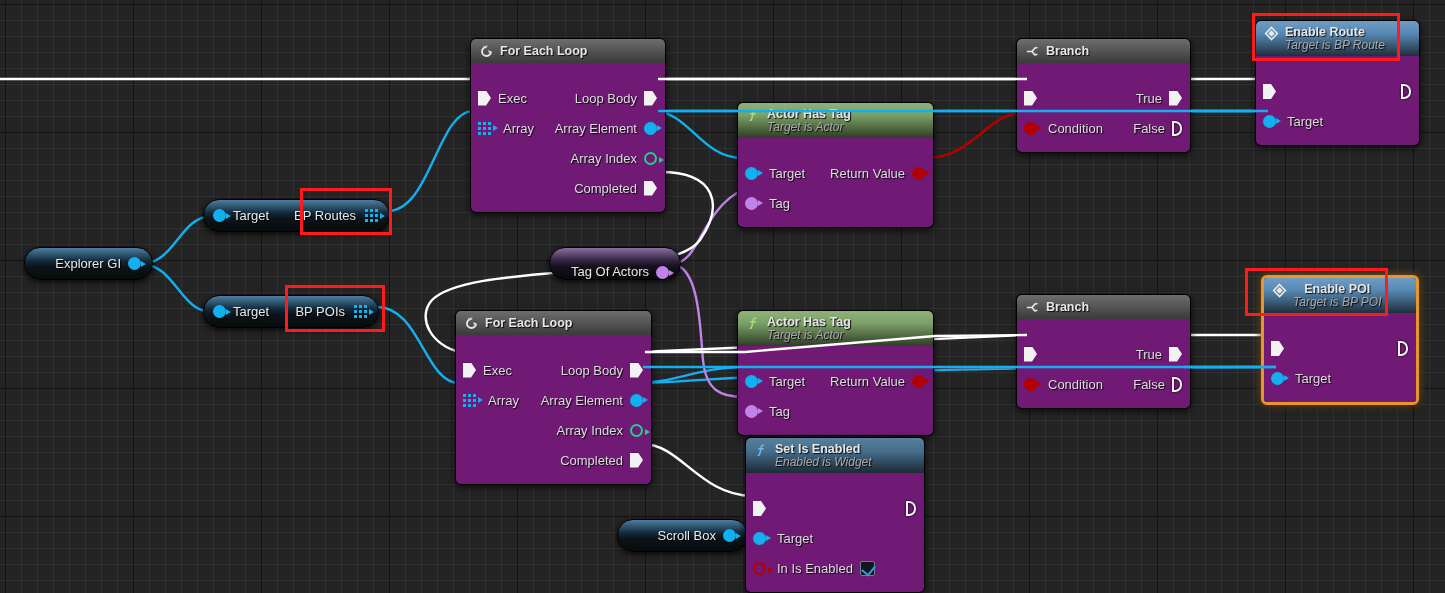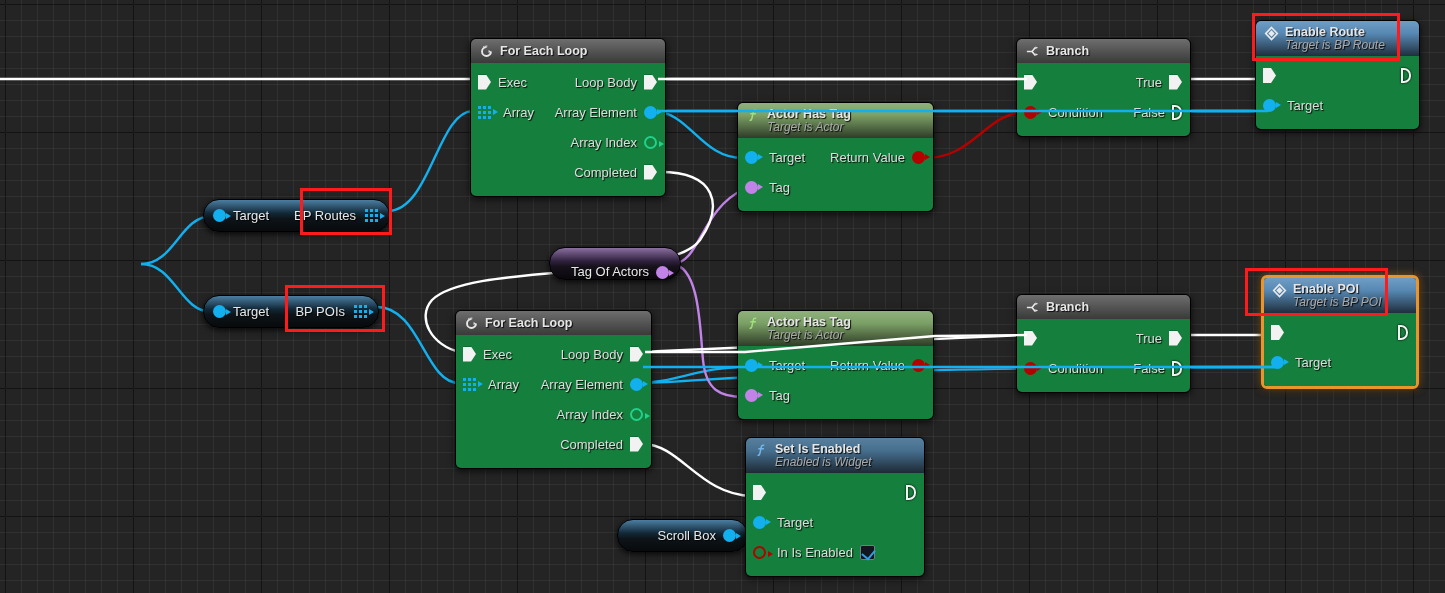--- a/index.html
+++ b/index.html
@@ -44,20 +44,21 @@
     z-index: 2;
     border-radius: 6px;
     background: #101010;
     box-shadow: 0 2px 7px rgba(0,0,0,0.75);
     border: 1px solid #000;
     overflow: hidden;
   }
   .node.sel-orange {
     border: 3px solid #e8962b;
     box-shadow: 0 0 9px rgba(232,150,43,0.55), 0 2px 7px rgba(0,0,0,0.8);
+    text-align: center;
   }
 
   .nhead {
     position: relative;
     padding: 4px 9px 4px 8px;
     display: flex;
     align-items: flex-start;
     gap: 6px;
     min-height: 21px;
   }
@@ -77,21 +78,21 @@
     text-shadow: 1px 1px 1px rgba(0,0,0,0.9);
     white-space: nowrap;
   }
 
   
   .h-grey   { background: linear-gradient(to bottom, #6e6e6e 0%, #5a5a5a 38%, #3a3a3a 100%); }
   .h-green  { background: linear-gradient(to bottom, #8fb27c 0%, #7ba066 35%, #2f3c27 100%); }
   .h-blue   { background: linear-gradient(to bottom, #6f9dc4 0%, #5789b4 35%, #1f2f3d 100%); }
   .h-blue2  { background: linear-gradient(to bottom, #58809e 0%, #456d8c 38%, #1d2a35 100%); }
 
-  .nbody { padding: 4px 0 9px 0; background: #15803d; }
+  .nbody { padding: 20px 0 9px 0; background: #701a75; }
 
   .prow {
     display: flex;
     align-items: center;
     height: 30px;
     justify-content: space-between;
     padding: 0 8px 0 7px;
     gap: 14px;
   }
   .pin-left, .pin-right {
@@ -262,20 +263,24 @@
 
     <path d="M1184,111 L1268,111" stroke="#12b0ef" stroke-width="2.4" fill="none"></path>
 
     <path d="M1183,335 L1276,335" stroke="#ffffff" stroke-width="2.4" fill="none"></path>
 
     <path d="M643,444 C680,444 700,495 752,496" stroke="#ffffff" stroke-width="2.4" fill="none"></path>
 
     <path d="M722,536 C742,536 742,528 757,527" stroke="#12b0ef" stroke-width="2.4" fill="none"></path>
   </svg>
 
+  <div class="getter obj-g" style="left:24px; top:247px; width:129px; justify-content:flex-end;">
+    <span class="glabel">Explorer GI</span>
+    <span class="dot obj"></span>
+  </div>
 
   <div class="getter obj-g" style="left:203px; top:199px; width:187px; padding-left:9px;">
     <span class="dot obj"></span>
     <span class="glabel">Target</span>
     <span class="glabel" style="margin-left:auto;">BP Routes</span>
     <span class="arr" style="margin-left:2px;">
       <i></i>
         <i></i>
         <i></i>
         <i></i>

